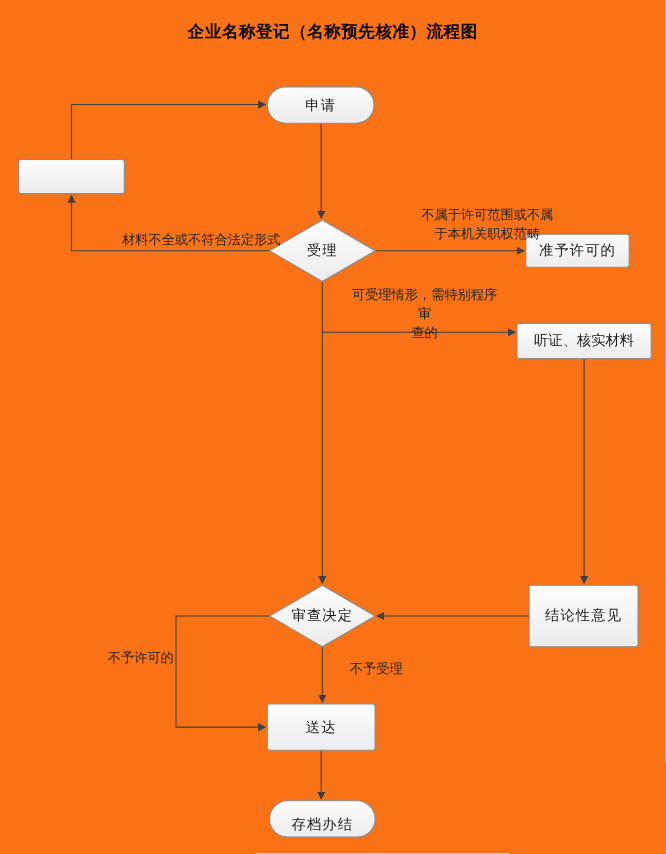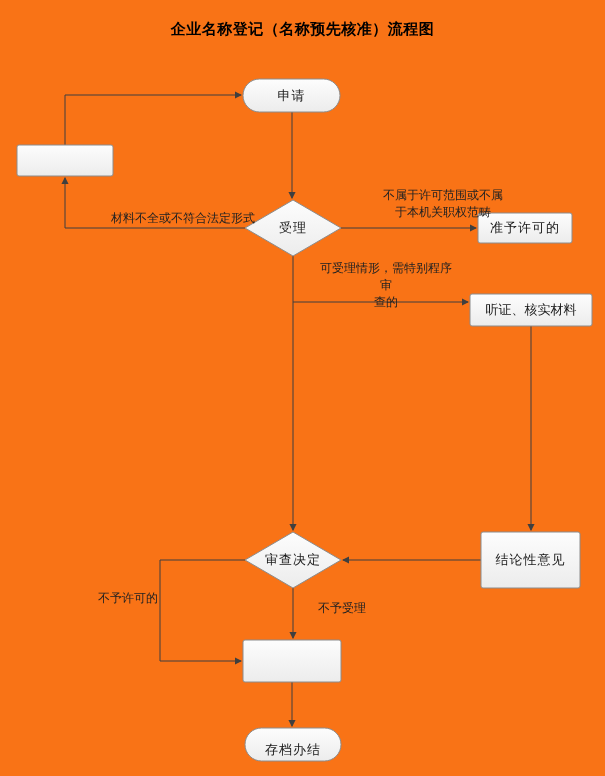--- a/index.html
+++ b/index.html
@@ -101,20 +101,21 @@
     <rect class="shape" x="243" y="640" width="98" height="42" rx="2"></rect>
     <rect class="shape" x="245" y="728" width="96" height="33" rx="16.5"></rect>
   </svg>
 
   <div class="node-label" style="left:243px; top:79px; width:97px; height:33px;">申请</div>
   <div class="node-label" style="left:245px; top:200px; width:96px; height:56px;">受理</div>
   <div class="node-label" style="left:478px; top:213px; width:94px; height:30px;">准予许可的</div>
   <div class="node-label" style="left:470px; top:294px; width:122px; height:32px; letter-spacing:0;">听证、核实材料</div>
   <div class="node-label" style="left:245px; top:532px; width:96px; height:56px;">审查决定</div>
   <div class="node-label" style="left:481px; top:532px; width:99px; height:56px;">结论性意见</div>
+  <div class="node-label" style="left:243px; top:640px; width:98px; height:42px;">送达</div>
   <div class="node-label" style="left:245px; top:728px; width:96px; height:43px;">存档办结</div>
 
   <div class="edge-label" style="left:80px; top:210px; width:156px;margin-left:25px;">材料不全或不符合法定形式</div>
   <div class="edge-label" style="left:342px; top:187px; width:122px;margin-left:40px;">不属于许可范围或不属
 于本机关职权范畴</div>
   <div class="edge-label" style="left:315px; top:260px; width:142px;">可受理情形，需特别程序审
 查的</div>
   <div class="edge-label" style="left:97px; top:590px; width:62px;">不予许可的</div>
   <div class="edge-label" style="left:311px; top:600px; width:62px;">不予受理</div>
 

